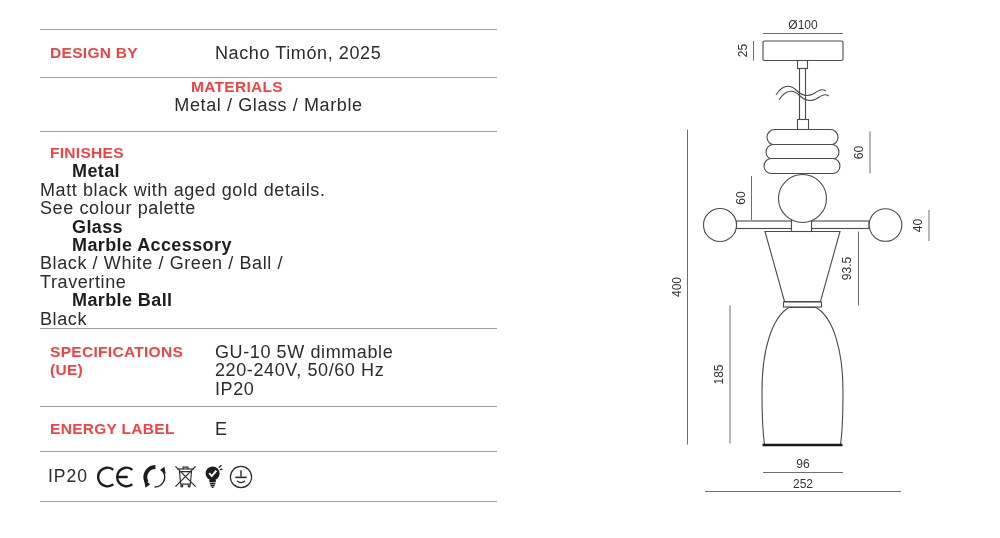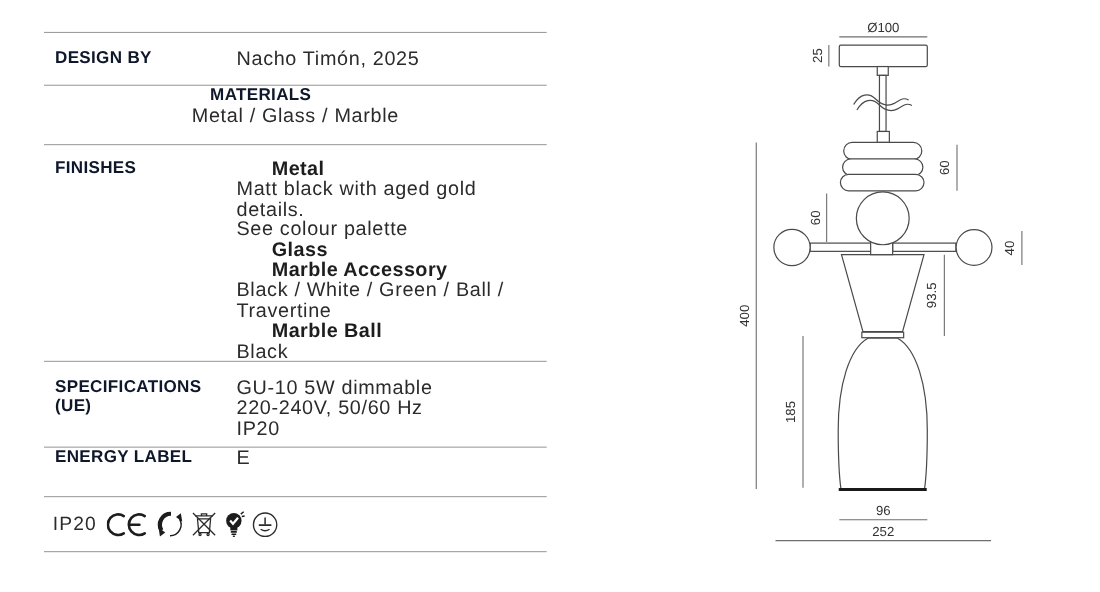--- a/index.html
+++ b/index.html
@@ -5,27 +5,27 @@
   html,body{margin:0;padding:0;background:#ffffff;}
   body{width:1000px;height:538px;position:relative;overflow:hidden;
        font-family:"Liberation Sans","DejaVu Sans",sans-serif;color:#2b2b2b;}
 
   .sheet{position:absolute;inset:0;}
 
   
   .spec-table{position:absolute;left:40px;top:29px;width:457px;border-bottom:1px solid #9e9e9e;}
   .row{display:flex;border-top:1px solid #9e9e9e;box-sizing:border-box;}
   .row .label{width:175px;padding-left:10px;box-sizing:border-box;
-              font-weight:700;color:#0f172a;font-size:15.5px;line-height:18.4px;letter-spacing:.3px;}
+              font-weight:700;color:#ef4444;font-size:15.5px;line-height:18.4px;letter-spacing:.3px;}
   .row .value{flex:1;font-size:18px;line-height:18.4px;letter-spacing:.6px;color:#2b2b2b;}
   .row-1{min-height:48px;align-items:center;}
   .row-2{min-height:54px;align-items:center;flex-direction:column;}
-  .row-3{min-height:183px;padding-top:12px;}
+  .row-3{min-height:183px;padding-top:12px;flex-direction:column;}
   .row-4{min-height:78px;padding-top:14px;}
-  .row-5{min-height:45px;}
+  .row-5{min-height:45px;align-items:center;}
   .row-6{min-height:50px;align-items:center;padding-left:8px;}
   .vline{display:block;}
   .vline.bold{font-weight:700;color:#1d1d1d;letter-spacing:.4px;margin-left:32px;}
 
   
   .certs{display:flex;align-items:center;gap:6px;}
   .ip-text{font-size:17.5px;letter-spacing:1px;color:#2b2b2b;margin-right:3px;}
   .cicon{display:block;}
 
   

